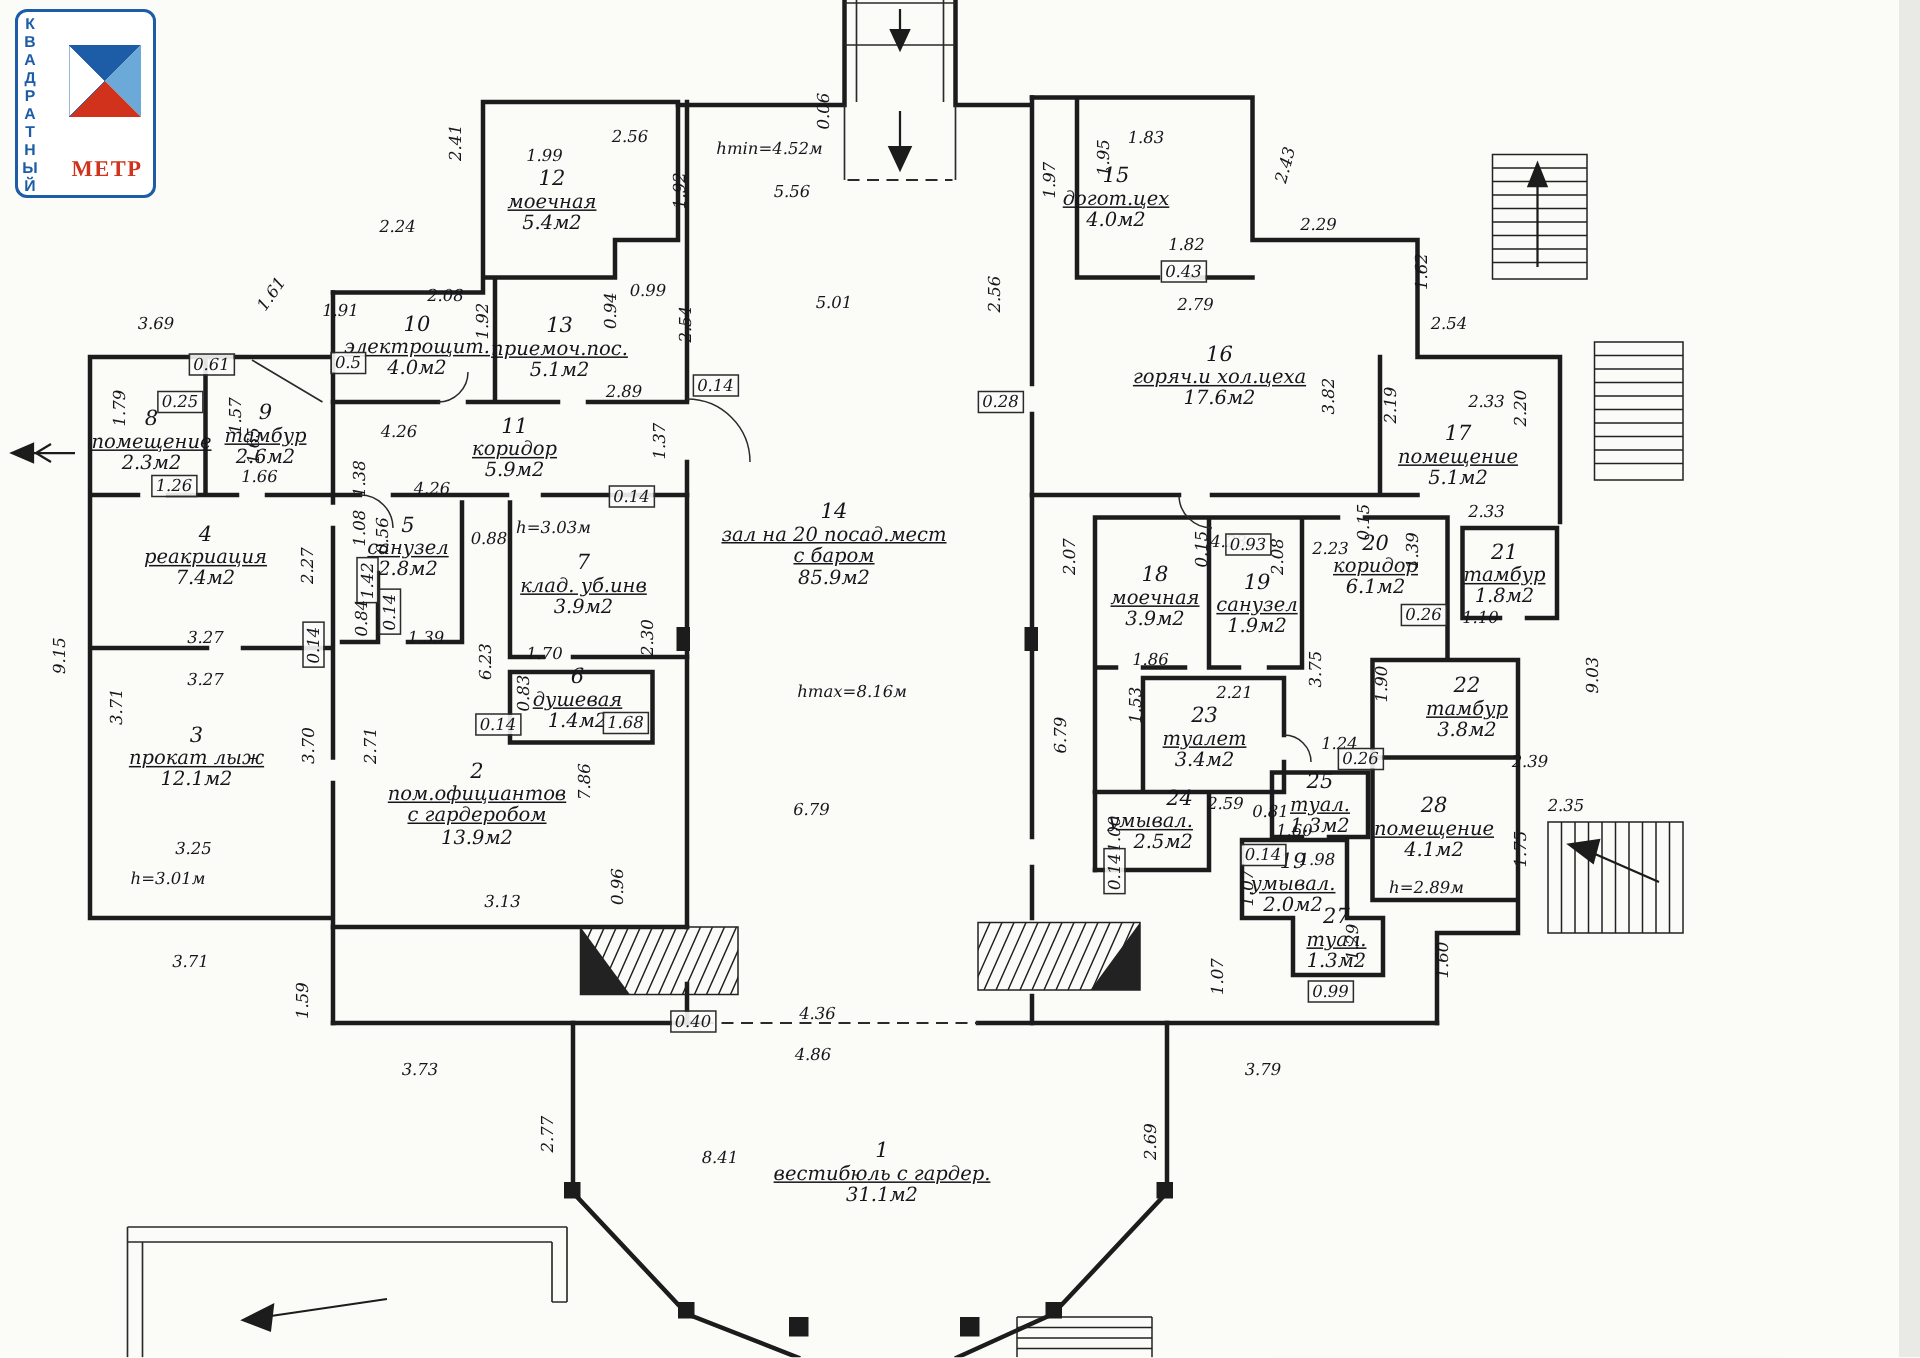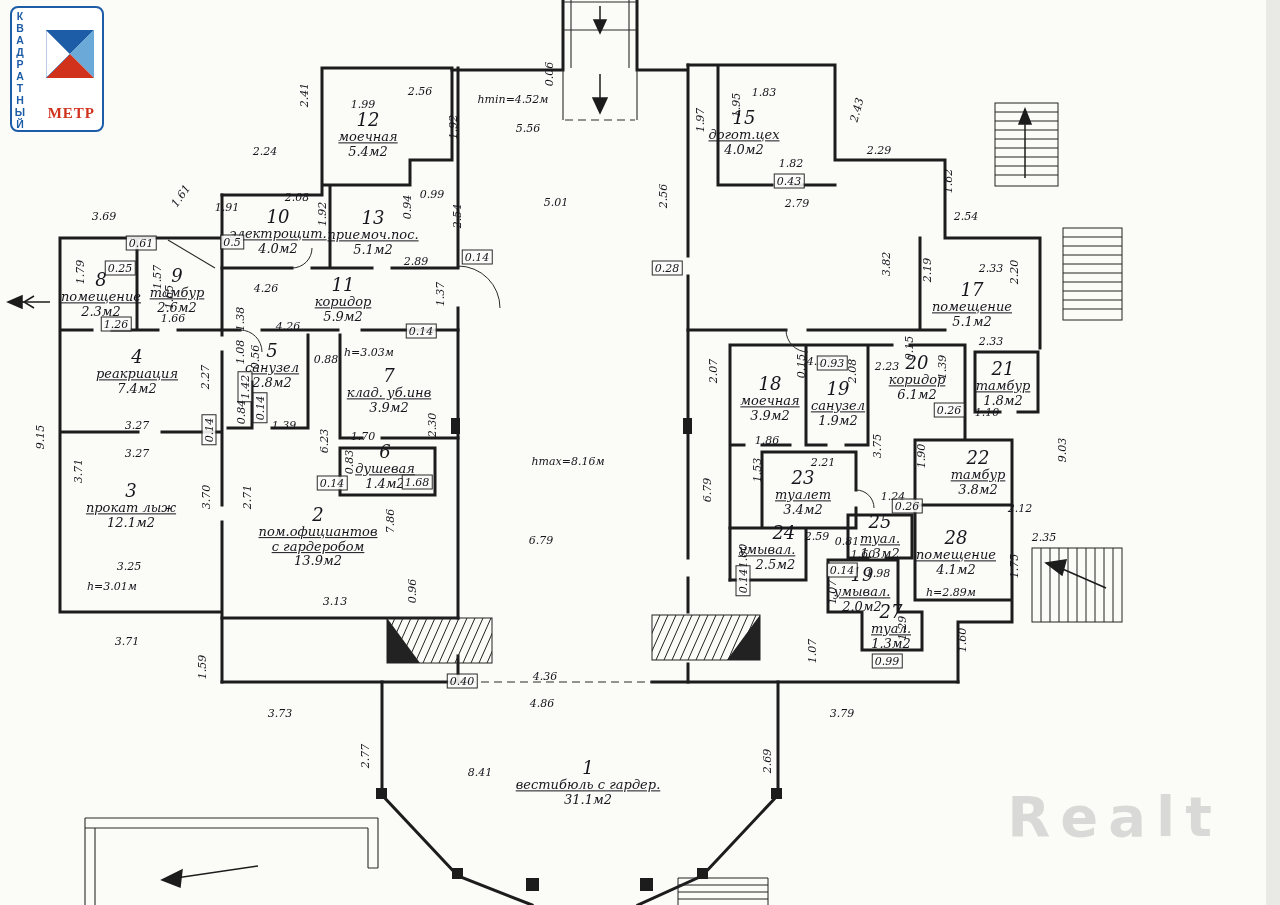--- a/index.html
+++ b/index.html
@@ -2,21 +2,21 @@
 <html style="--logo-blue: #1d5ca6; --logo-red: #d0321c; --logo-lightblue: #6aa9d8;"><head>
 <meta charset="utf-8">
 <style>
   html,body{margin:0;padding:0;background:#ffffff;}
   .canvas{position:relative;width:1280px;height:905px;background:#fbfbf8;overflow:hidden;
           font-family:"DejaVu Serif",serif;}
   svg.plan{position:absolute;left:0;top:0;}
   .layer{position:absolute;left:0;top:0;width:1280px;height:905px;}
   .room-label{position:absolute;text-align:center;color:#15151c;font-style:italic;
               line-height:1.12;white-space:nowrap;}
-  .room-num{font-size:18px;}
+  .room-num{font-size:14px;}
   .room-name{font-size:13px;text-decoration:underline;}
   .room-area{font-size:13px;}
   .dim{position:absolute;font-style:italic;font-size:11px;color:#15151c;white-space:nowrap;line-height:1;}
   .dim.boxed{outline:1px solid #2b2b2b;padding:1px 2px;background:rgba(251,251,248,.9);}
   .logo{position:absolute;left:10px;top:6px;width:90px;height:122px;border:2px solid var(--logo-blue,#1d5ca6);
         border-radius:8px;background:#fff;}
   .logo-vert{position:absolute;left:2px;top:2px;height:116px;writing-mode:vertical-rl;text-orientation:upright;
              font-family:"Liberation Sans",sans-serif;font-weight:bold;font-size:10.5px;letter-spacing:0;
              color:var(--logo-blue,#1d5ca6);}
   .logo-mark{position:absolute;right:8px;top:22px;}
@@ -152,21 +152,20 @@
     <div class="logo-vert">КВАДРАТНЫЙ</div>
     <svg class="logo-mark" width="48" height="48" viewBox="0 0 48 48">
       <polygon class="p-blue" points="0,0 48,0 24,24"></polygon>
       <polygon class="p-lblue" points="48,0 48,48 24,24"></polygon>
       <polygon class="p-red" points="48,48 0,48 24,24"></polygon>
       <polygon class="p-white" points="0,48 0,0 24,24"></polygon>
     </svg>
     <div class="logo-metr">МЕТР</div>
   </div>
 
-  <div class="watermark">Realt</div>
 
   <div class="layer" id="room-layer">
       <div class="room-label" style="left: 588px; top: 783px; transform: translate(-50%, -50%);">
         <div class="room-num">1</div>
         <div class="room-name">вестибюль с гардер.</div>
         <div class="room-area">31.1м2</div>
       </div>
       <div class="room-label" style="left: 318px; top: 537px; transform: translate(-50%, -50%);">
         <div class="room-num">2</div>
         <div class="room-name">пом.официантов</div>
@@ -221,24 +220,35 @@
       <div class="room-label" style="left: 368px; top: 135px; transform: translate(-50%, -50%);">
         <div class="room-num">12</div>
         <div class="room-name">моечная</div>
         <div class="room-area">5.4м2</div>
       </div>
       <div class="room-label" style="left: 373px; top: 233px; transform: translate(-50%, -50%);">
         <div class="room-num">13</div>
         <div class="room-name">приемоч.пос.</div>
         <div class="room-area">5.1м2</div>
       </div>
+      <div class="room-label" style="left: 556px; top: 364px; transform: translate(-50%, -50%);">
+        <div class="room-num">14</div>
+        <div class="room-name">зал на 20 посад.мест</div>
+        <div class="room-name">с баром</div>
+        <div class="room-area">85.9м2</div>
+      </div>
       <div class="room-label" style="left: 744px; top: 133px; transform: translate(-50%, -50%);">
         <div class="room-num">15</div>
         <div class="room-name">догот.цех</div>
         <div class="room-area">4.0м2</div>
+      </div>
+      <div class="room-label" style="left: 813px; top: 252px; transform: translate(-50%, -50%);">
+        <div class="room-num">16</div>
+        <div class="room-name">горяч.и хол.цеха</div>
+        <div class="room-area">17.6м2</div>
       </div>
       <div class="room-label" style="left: 972px; top: 305px; transform: translate(-50%, -50%);">
         <div class="room-num">17</div>
         <div class="room-name">помещение</div>
         <div class="room-area">5.1м2</div>
       </div>
       <div class="room-label" style="left: 770px; top: 399px; transform: translate(-50%, -50%);">
         <div class="room-num">18</div>
         <div class="room-name">моечная</div>
         <div class="room-area">3.9м2</div>
@@ -387,21 +397,21 @@
       <span class="dim" style="left: 987px; top: 412px; transform: translate(-50%, -50%) rotate(0deg);">1.10</span>
       <span class="dim" style="left: 921px; top: 456px; transform: translate(-50%, -50%) rotate(-90deg);">1.90</span>
       <span class="dim" style="left: 767px; top: 440px; transform: translate(-50%, -50%) rotate(0deg);">1.86</span>
       <span class="dim" style="left: 757px; top: 470px; transform: translate(-50%, -50%) rotate(-90deg);">1.53</span>
       <span class="dim" style="left: 823px; top: 462px; transform: translate(-50%, -50%) rotate(0deg);">2.21</span>
       <span class="dim" style="left: 877px; top: 446px; transform: translate(-50%, -50%) rotate(-90deg);">3.75</span>
       <span class="dim" style="left: 707px; top: 490px; transform: translate(-50%, -50%) rotate(-90deg);">6.79</span>
       <span class="dim" style="left: 877px; top: 496px; transform: translate(-50%, -50%) rotate(0deg); margin-left: 16px;">1.24</span>
       <span class="dim boxed" style="left: 907px; top: 506px; transform: translate(-50%, -50%) rotate(0deg);">0.26</span>
       <span class="dim" style="left: 1062px; top: 450px; transform: translate(-50%, -50%) rotate(-90deg);">9.03</span>
-      <span class="dim" style="left: 1020px; top: 508px; transform: translate(-50%, -50%) rotate(0deg);">2.12</span>
+      <span class="dim" style="left: 1020px; top: 508px; transform: translate(-50%, -50%) rotate(0deg);">2.39</span>
       <span class="dim" style="left: 1044px; top: 537px; transform: translate(-50%, -50%) rotate(0deg);">2.35</span>
       <span class="dim" style="left: 1014px; top: 566px; transform: translate(-50%, -50%) rotate(-90deg);">1.75</span>
       <span class="dim" style="left: 743px; top: 556px; transform: translate(-50%, -50%) rotate(-90deg);">1.00</span>
       <span class="dim boxed" style="left: 743px; top: 581px; transform: translate(-50%, -50%) rotate(-90deg);">0.14</span>
       <span class="dim" style="left: 817px; top: 536px; transform: translate(-50%, -50%) rotate(0deg);">2.59</span>
       <span class="dim" style="left: 847px; top: 541px; transform: translate(-50%, -50%) rotate(0deg);">0.81</span>
       <span class="dim" style="left: 863px; top: 554px; transform: translate(-50%, -50%) rotate(0deg);">1.60</span>
       <span class="dim boxed" style="left: 842px; top: 570px; transform: translate(-50%, -50%) rotate(0deg);">0.14</span>
       <span class="dim" style="left: 878px; top: 573px; transform: translate(-50%, -50%) rotate(0deg);">1.98</span>
       <span class="dim" style="left: 832px; top: 592px; transform: translate(-50%, -50%) rotate(-90deg);">1.07</span>

